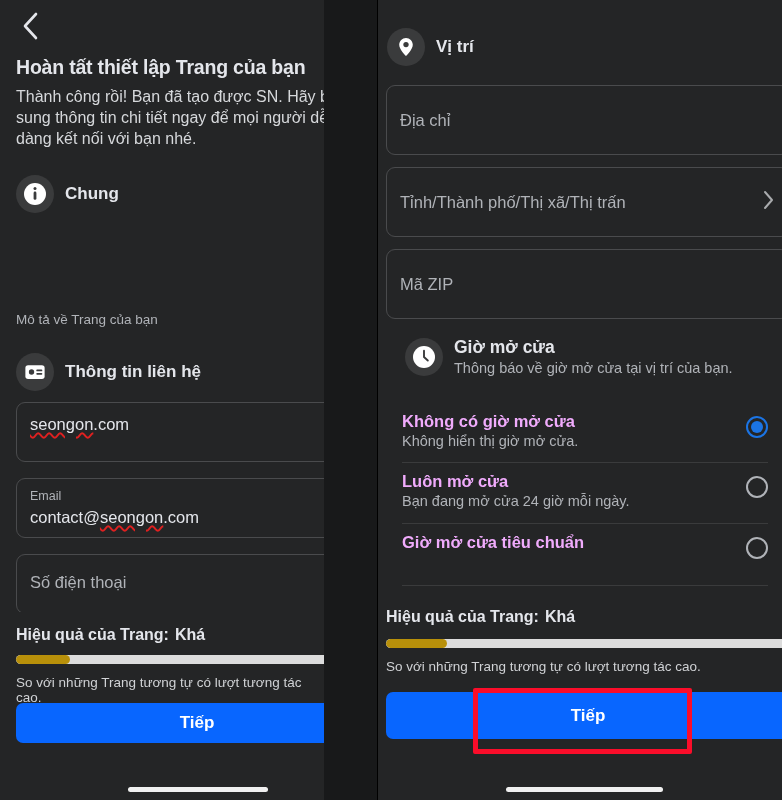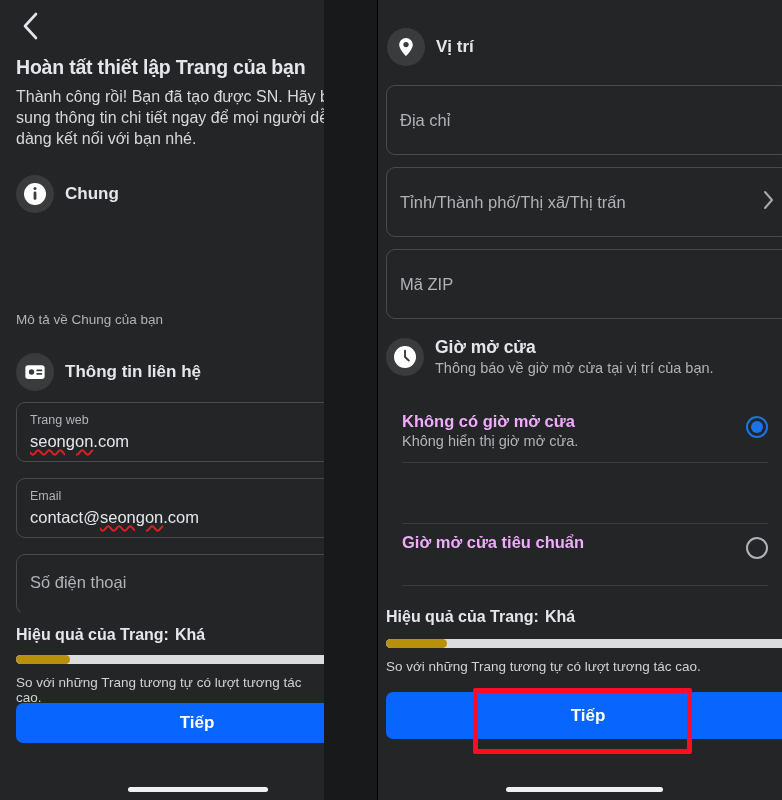--- a/index.html
+++ b/index.html
@@ -164,38 +164,37 @@
             <circle cx="12" cy="12" r="11" fill="#ffffff"></circle>
             <circle cx="12" cy="6.6" r="1.5" fill="#3a3b3c"></circle>
             <rect x="10.6" y="9.6" width="2.8" height="8.2" rx="1.3" fill="#3a3b3c"></rect>
           </svg>
         </div>
         <div class="sec-txt-wrap">
           <div class="sec-title">Chung</div>
         </div>
       </div>
 
-      <div class="helper" style="left:16px; top:312px;">Mô tả về Chung của bạn</div>
+      <div class="helper" style="left:16px; top:312px;">Mô tả về Trang của bạn</div>
 
       <div class="sec" style="left:16px; top:353px;">
         <div class="sec-ic">
           <svg width="22" height="22" viewBox="0 0 24 24">
             <rect x="1.5" y="4.5" width="21" height="15" rx="3" fill="#ffffff"></rect>
             <circle cx="8.2" cy="12" r="2.9" fill="#3a3b3c"></circle>
             <rect x="13.4" y="9.3" width="6.6" height="1.9" rx="0.95" fill="#3a3b3c"></rect>
             <rect x="13.4" y="13" width="6.6" height="1.9" rx="0.95" fill="#3a3b3c"></rect>
           </svg>
         </div>
         <div class="sec-txt-wrap">
           <div class="sec-title">Thông tin liên hệ</div>
         </div>
       </div>
 
       <div class="field" style="left:16px; top:402px; width:362px; height:60px;">
-        <div class="field-label">Trang web</div>
         <div class="field-value"><span class="misspelled">seongon</span><span>.com</span></div>
       </div>
 
       <div class="field" style="left:16px; top:554px; width:362px; height:60px;">
         <div class="field-ph" style="margin-top:9px;">Số điện thoại</div>
       </div>
 
       <div class="field" style="left:16px; top:478px; width:362px; height:60px;">
         <div class="field-label">Email</div>
         <div class="field-value"><span>contact@</span><span class="misspelled">seongon</span><span>.com</span></div>
@@ -242,21 +241,21 @@
           <svg width="13" height="22" viewBox="0 0 13 22">
             <polyline points="3,3 10,11 3,19" fill="none" stroke="#a9abad" stroke-width="2" stroke-linecap="round" stroke-linejoin="round"></polyline>
           </svg>
         </span>
       </div>
 
       <div class="field" style="left:8px; top:249px; width:404px; height:70px; display:flex; align-items:center;">
         <div class="field-ph">Mã ZIP</div>
       </div>
 
-      <div class="sec" style="left:8px; top:337px;">
+      <div class="sec" style="left:27px; top:337px;">
         <div class="sec-ic">
           <svg width="24" height="24" viewBox="0 0 24 24">
             <circle cx="12" cy="12" r="11" fill="#ffffff"></circle>
             <polyline points="12,5.8 12,12 15.8,15.5" fill="none" stroke="#3a3b3c" stroke-width="1.9" stroke-linecap="round" stroke-linejoin="round"></polyline>
           </svg>
         </div>
         <div class="sec-txt-wrap">
           <div class="sec-title big">Giờ mở cửa</div>
           <div class="sec-desc">Thông báo về giờ mở cửa tại vị trí của bạn.</div>
         </div>
@@ -264,20 +263,27 @@
 
       <div class="radio-row" style="left:24px; top:412px; width:366px;">
         <div class="radio-texts">
           <div class="radio-title">Không có giờ mở cửa</div>
           <div class="radio-sub">Không hiển thị giờ mở cửa.</div>
         </div>
         <div class="radio-dot on"></div>
       </div>
       <div class="divider" style="left:24px; top:462px; width:366px;"></div>
 
+      <div class="radio-row" style="left:24px; top:472px; width:366px;">
+        <div class="radio-texts">
+          <div class="radio-title">Luôn mở cửa</div>
+          <div class="radio-sub">Bạn đang mở cửa 24 giờ mỗi ngày.</div>
+        </div>
+        <div class="radio-dot"></div>
+      </div>
       <div class="divider" style="left:24px; top:523px; width:366px;"></div>
 
       <div class="radio-row" style="left:24px; top:533px; width:366px;">
         <div class="radio-texts">
           <div class="radio-title">Giờ mở cửa tiêu chuẩn</div>
         </div>
         <div class="radio-dot"></div>
       </div>
       <div class="divider" style="left:24px; top:585px; width:366px;"></div>
 

